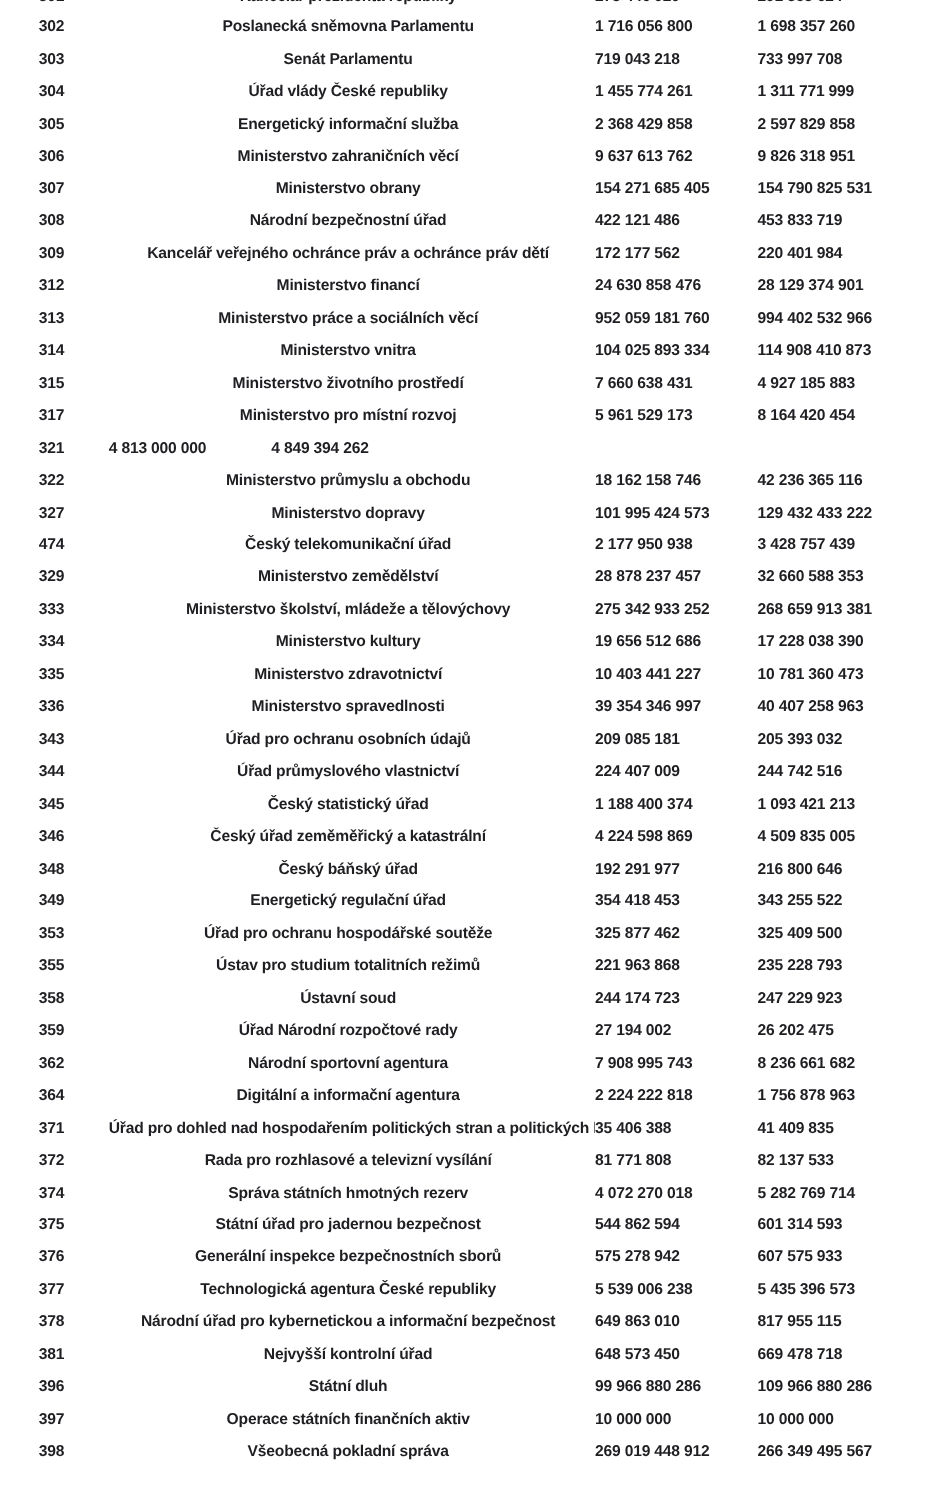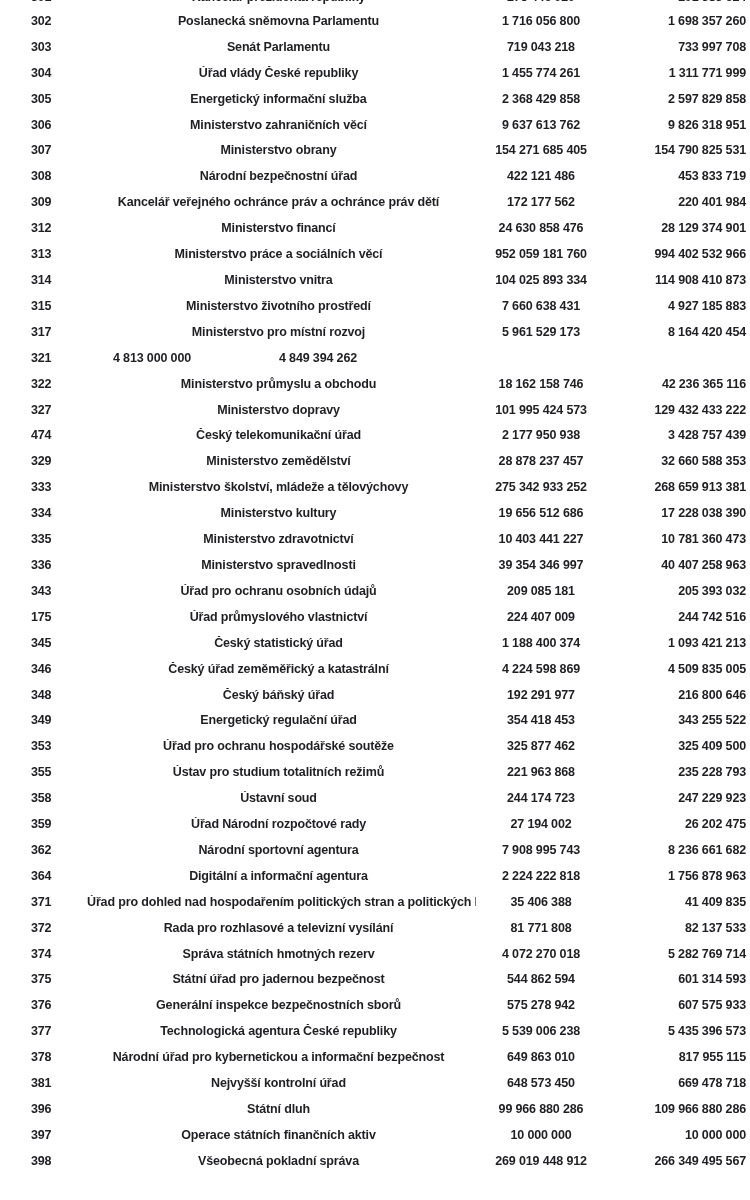--- a/index.html
+++ b/index.html
@@ -49,26 +49,25 @@
   }
   .cell-name{
     flex:1;
     overflow:hidden;
     text-align:center;
     padding-right:6px;
   }
   .cell-v1{
     width:130px;
     flex:none;
-    text-align:center;
+    text-align:left;
   }
   .cell-v2{
     width:140px;
     flex:none;
-    text-align:right;
   }
 </style>
 </head>
 <body>
 
 <div class="page">
   <div class="partial-clip">
 
   <div class="row">
         <span class="cell-chapter">301</span>
@@ -210,21 +209,21 @@
         <span class="cell-v1">39 354 346 997</span>
         <span class="cell-v2">40 407 258 963</span>
       </div>
       <div class="row">
         <span class="cell-chapter">343</span>
         <span class="cell-name">Úřad pro ochranu osobních údajů</span>
         <span class="cell-v1">209 085 181</span>
         <span class="cell-v2">205 393 032</span>
       </div>
       <div class="row">
-        <span class="cell-chapter">175</span>
+        <span class="cell-chapter">344</span>
         <span class="cell-name">Úřad průmyslového vlastnictví</span>
         <span class="cell-v1">224 407 009</span>
         <span class="cell-v2">244 742 516</span>
       </div>
       <div class="row">
         <span class="cell-chapter">345</span>
         <span class="cell-name">Český statistický úřad</span>
         <span class="cell-v1">1 188 400 374</span>
         <span class="cell-v2">1 093 421 213</span>
       </div>

